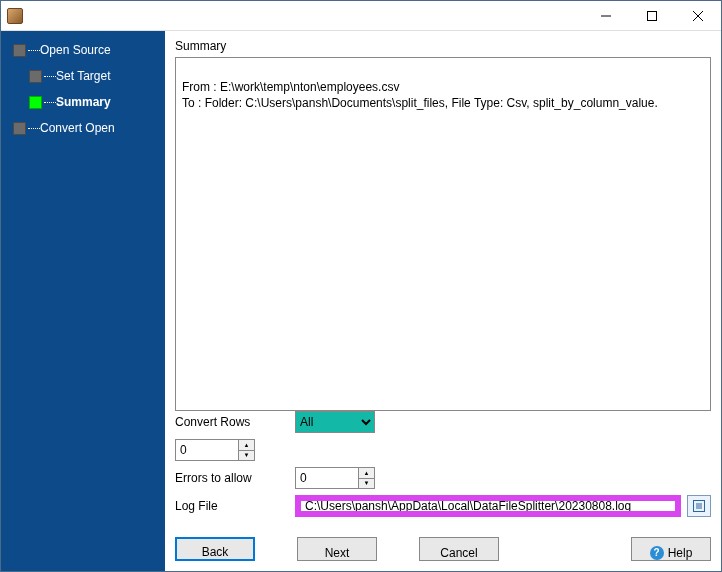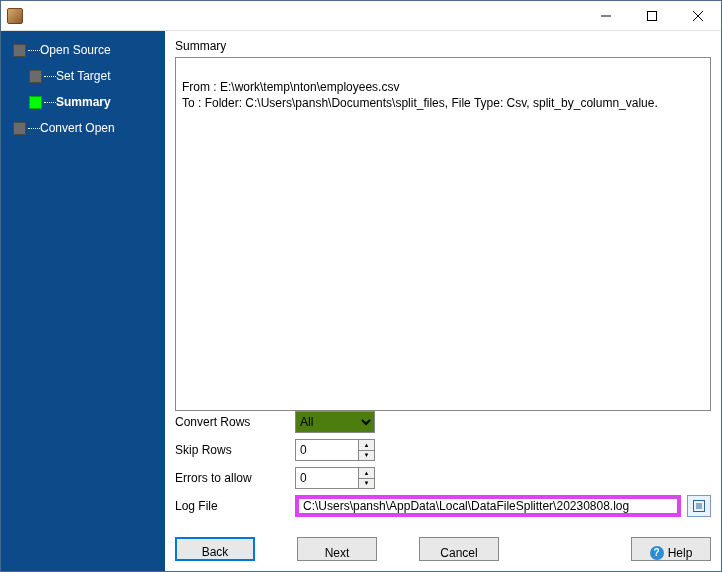--- a/index.html
+++ b/index.html
@@ -131,21 +131,21 @@
   }
   .opt-ctl select,
   .opt-ctl input[type=text] {
     font-family: inherit;
     font-size: 12px;
   }
   .opt-ctl select {
     width: 80px;
     height: 22px;
     border: 1px solid #888;
-    background: #4d7c0f;
+    background: #14b8a6;
   }
   .spinner {
     display: flex;
     align-items: stretch;
     width: 80px;
     height: 22px;
     border: 1px solid #888;
     background: #fff;
   }
   .spinner input {
@@ -175,21 +175,21 @@
   .spin-btn:first-child { border-bottom: 1px solid #888; }
   .logfile-row .opt-ctl {
     flex: 1;
     display: flex;
     align-items: center;
     gap: 6px;
   }
   .logfile-row input[type=text] {
     flex: 1;
     height: 22px;
-    border: 4px solid #d946ef;
+    border: 6px solid #d946ef;
     padding: 0 4px;
   }
   .browse-btn {
     width: 24px;
     height: 22px;
     border: 1px solid #7a9ac0;
     background: #eaf2fb;
     display: flex;
     align-items: center;
     justify-content: center;
@@ -299,21 +299,20 @@
         <div class="opt-row">
           <div class="opt-label">Convert Rows</div>
           <div class="opt-ctl">
             <select>
               <option>All</option>
             </select>
           </div>
         </div>
 
         <div class="opt-row">
-          <div class="opt-label">Skip Rows</div>
           <div class="opt-ctl">
             <div class="spinner">
               <input type="text" value="0" style="">
               <div class="spin-btns">
                 <div class="spin-btn">▲</div>
                 <div class="spin-btn">▼</div>
               </div>
             </div>
           </div>
         </div>

